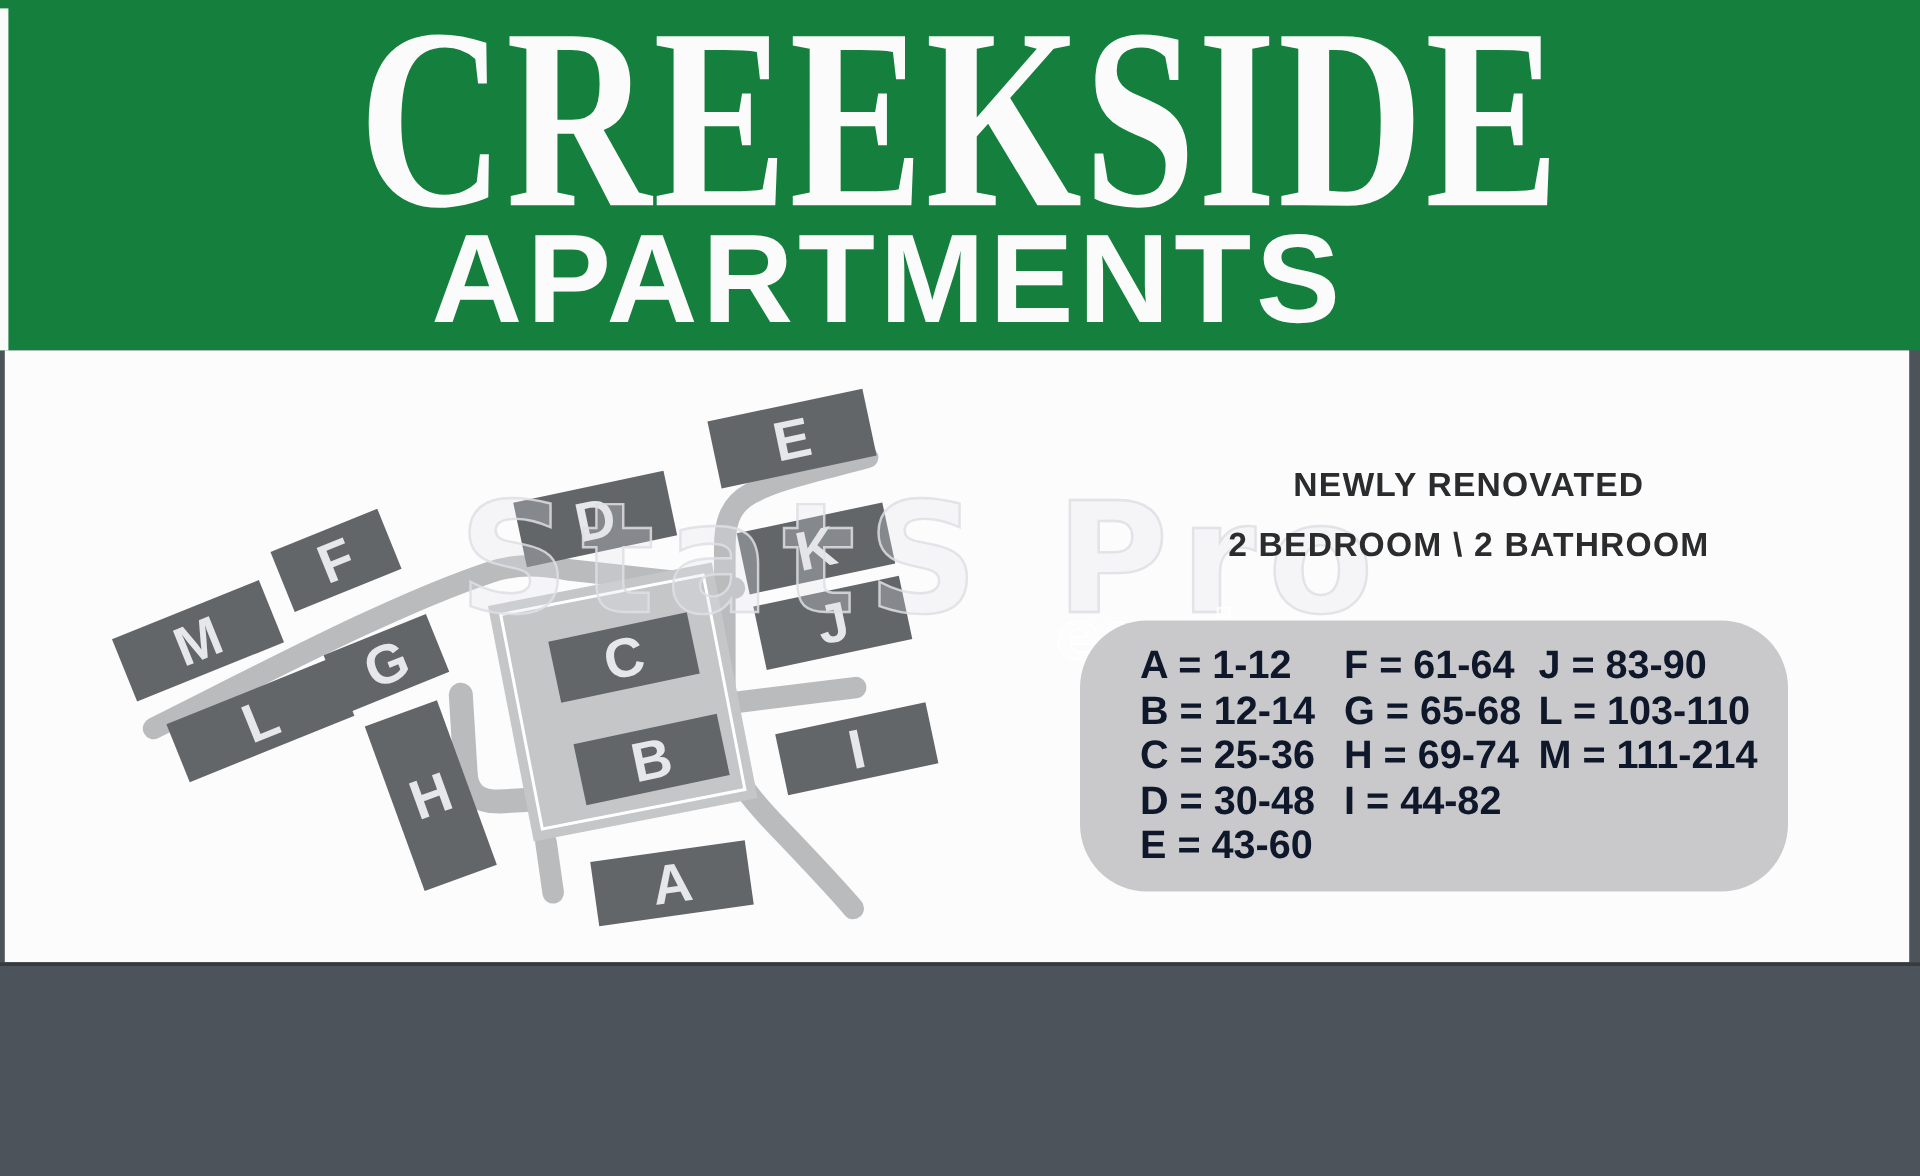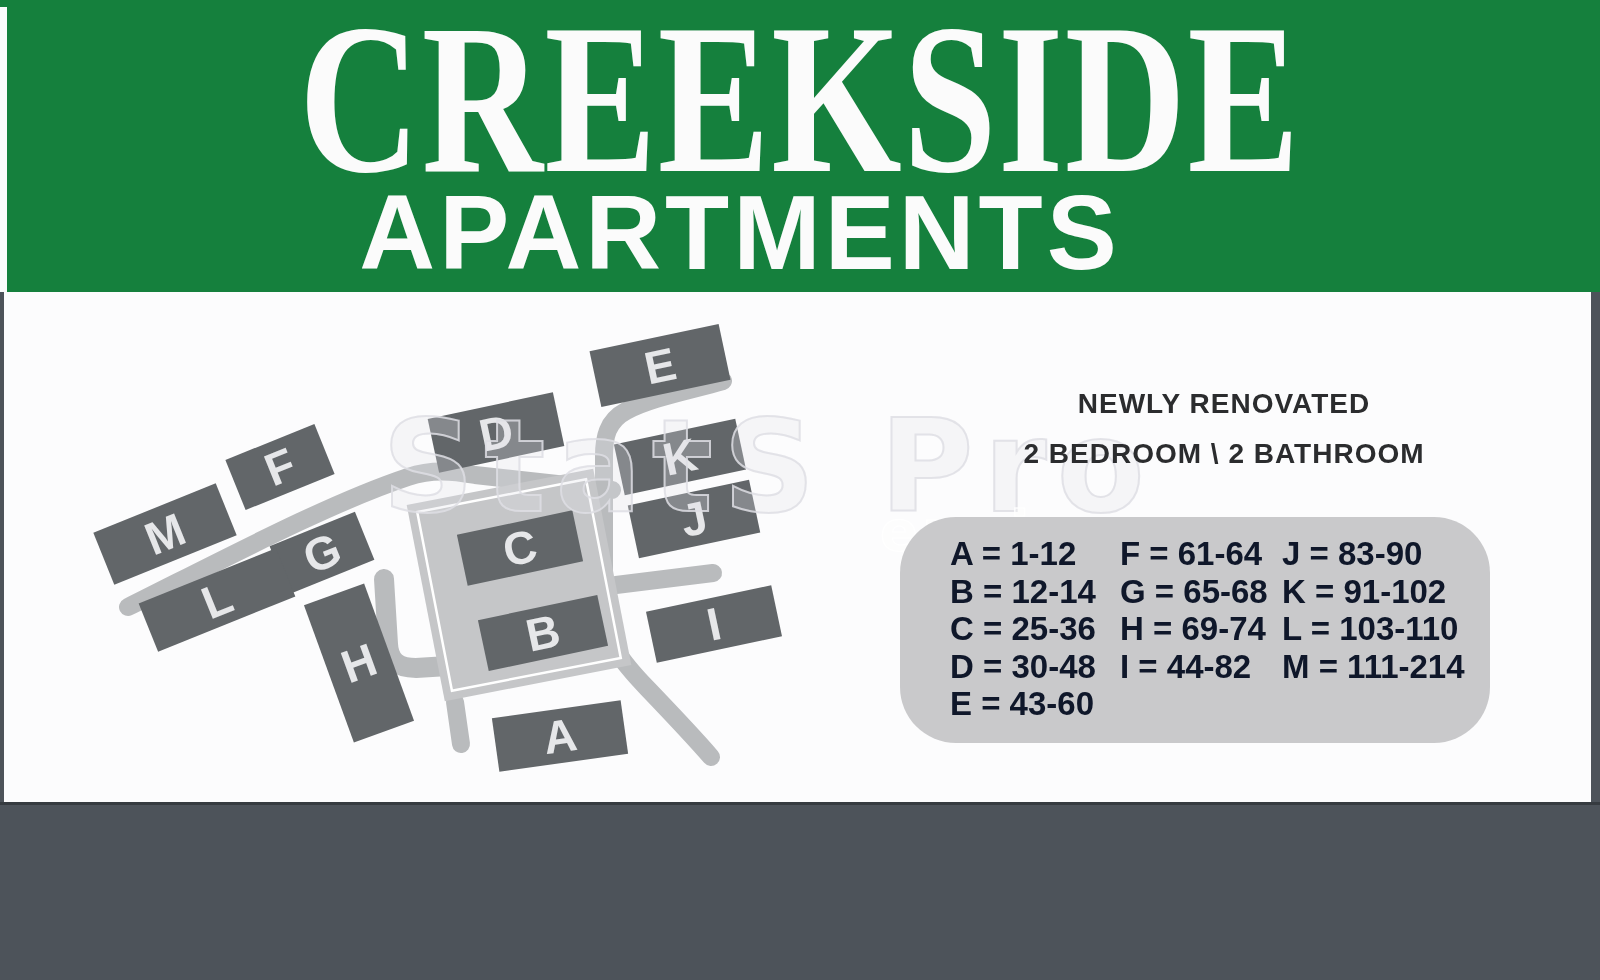--- a/index.html
+++ b/index.html
@@ -150,21 +150,20 @@
         <div>E = 43-60</div>
       </div>
     <div class="legend-col legend-col-2" id="legend-col-2">
         <div>F = 61-64</div>
         <div>G = 65-68</div>
         <div>H = 69-74</div>
         <div>I = 44-82</div>
       </div>
     <div class="legend-col legend-col-3" id="legend-col-3">
         <div>J = 83-90</div>
-        <div>K = 91-102</div>
         <div>L = 103-110</div>
         <div>M = 111-214</div>
       </div>
 
   </div>
 
   <div class="footer"></div>
 
 </div>
 

